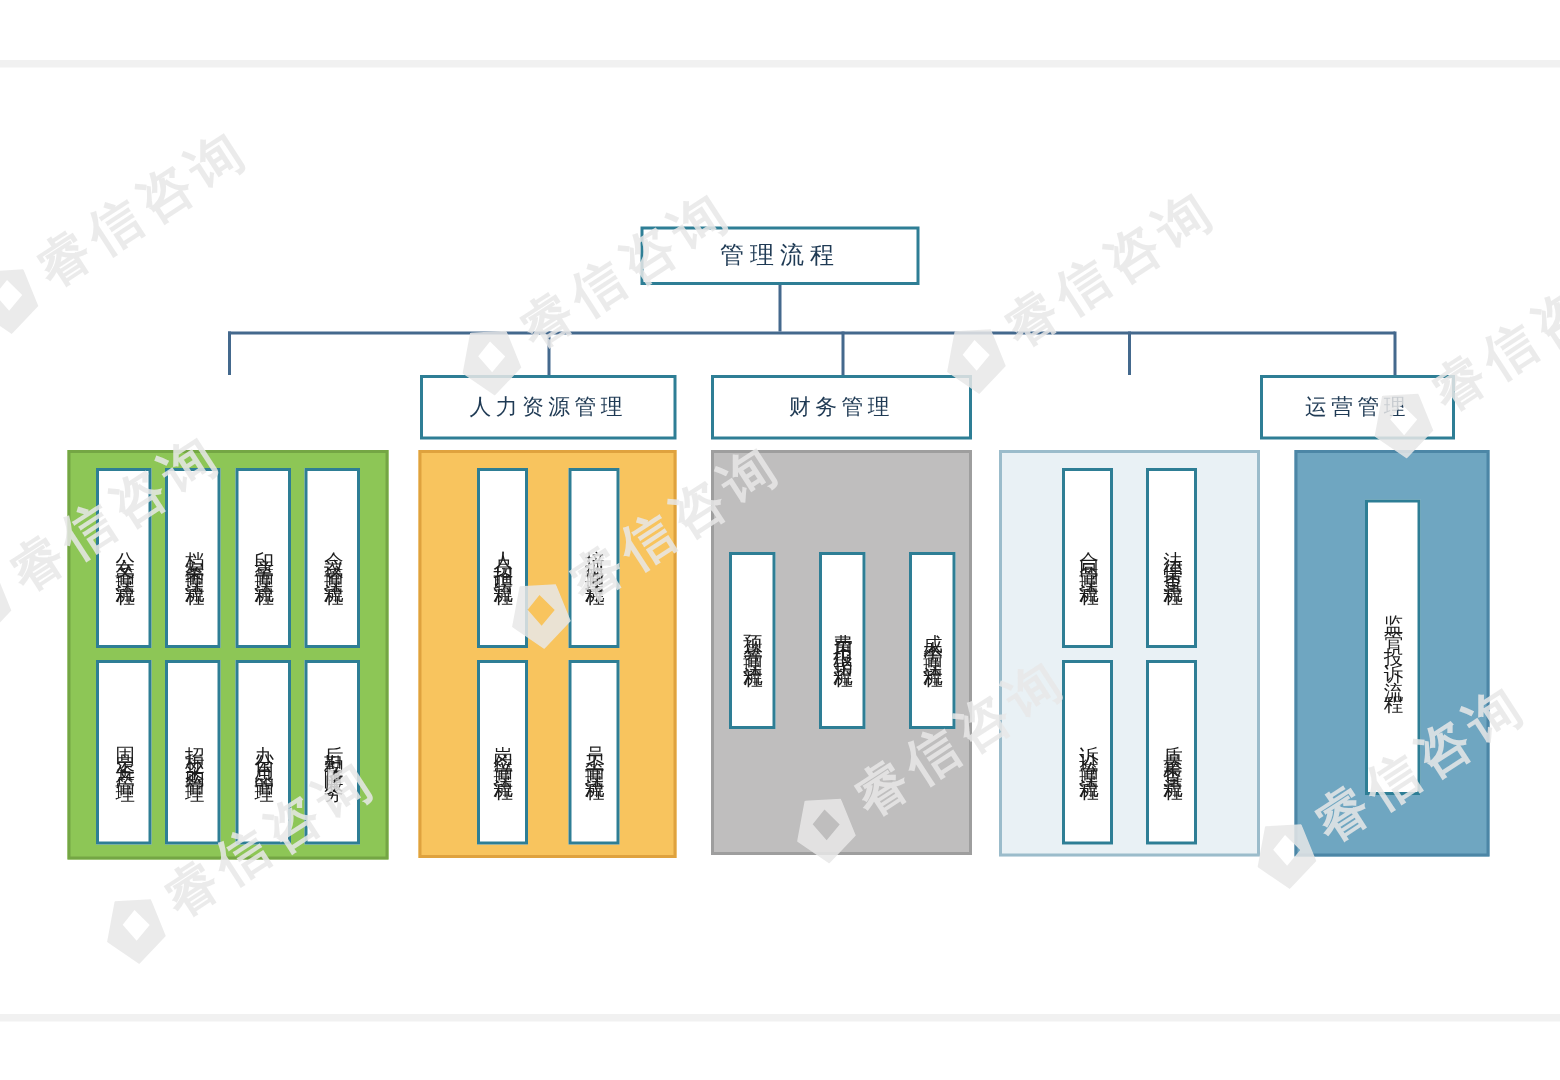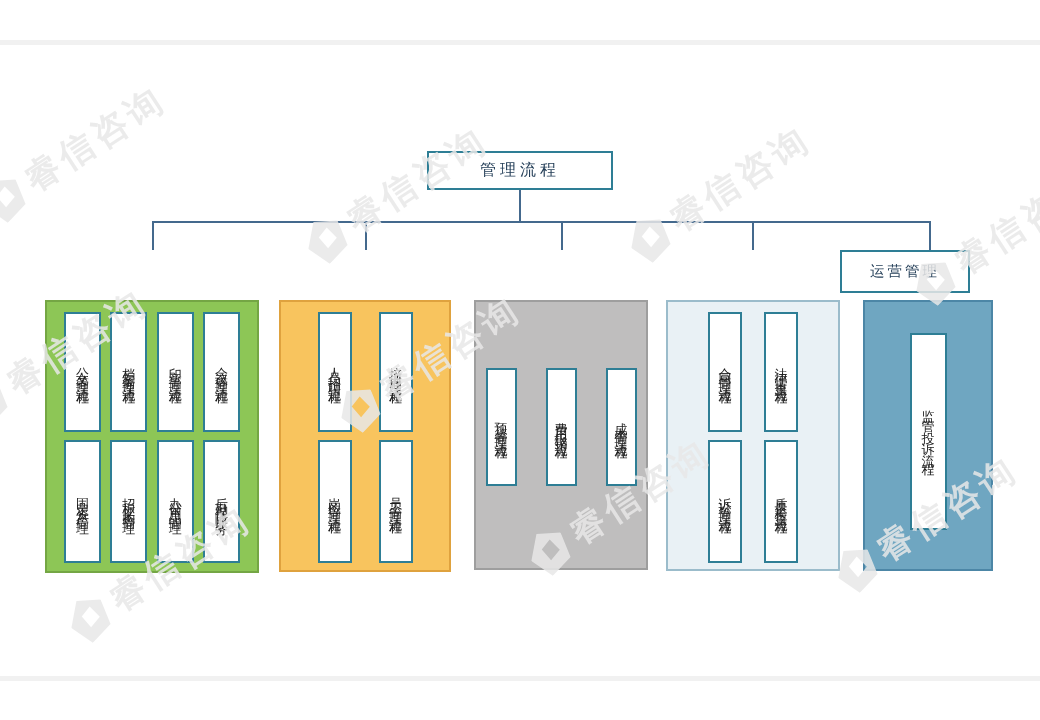--- a/index.html
+++ b/index.html
@@ -73,20 +73,26 @@
     <div class="conn" style="left:152px; top:221px; width:1.5px; height:29px;"></div>
     <div class="conn" style="left:365px; top:221px; width:1.5px; height:29px;"></div>
     <div class="conn" style="left:561px; top:221px; width:1.5px; height:29px;"></div>
     <div class="conn" style="left:752px; top:221px; width:1.5px; height:29px;"></div>
     <div class="conn" style="left:929px; top:221px; width:1.5px; height:29px;"></div>
 
     <div class="node root-node">
       <span>管理流程</span>
     </div>
 
+    <div class="node header-node" style="left:280px; width:171px;">
+      <span>人力资源管理</span>
+    </div>
+    <div class="node header-node" style="left:474px; width:174px;">
+      <span>财务管理</span>
+    </div>
     <div class="node header-node" style="left:840px; width:130px;align-items:center;">
       <span>运营管理</span>
     </div>
 
     <div class="container c1" style="left: 45px; width: 214px; height: 273px; background-color: rgb(141, 198, 86); border-color: rgb(116, 166, 68);">
       <div class="rows">
         <div class="row row-a">
           <div class="vbox">
               <span>公文管理流程</span>
             </div>

